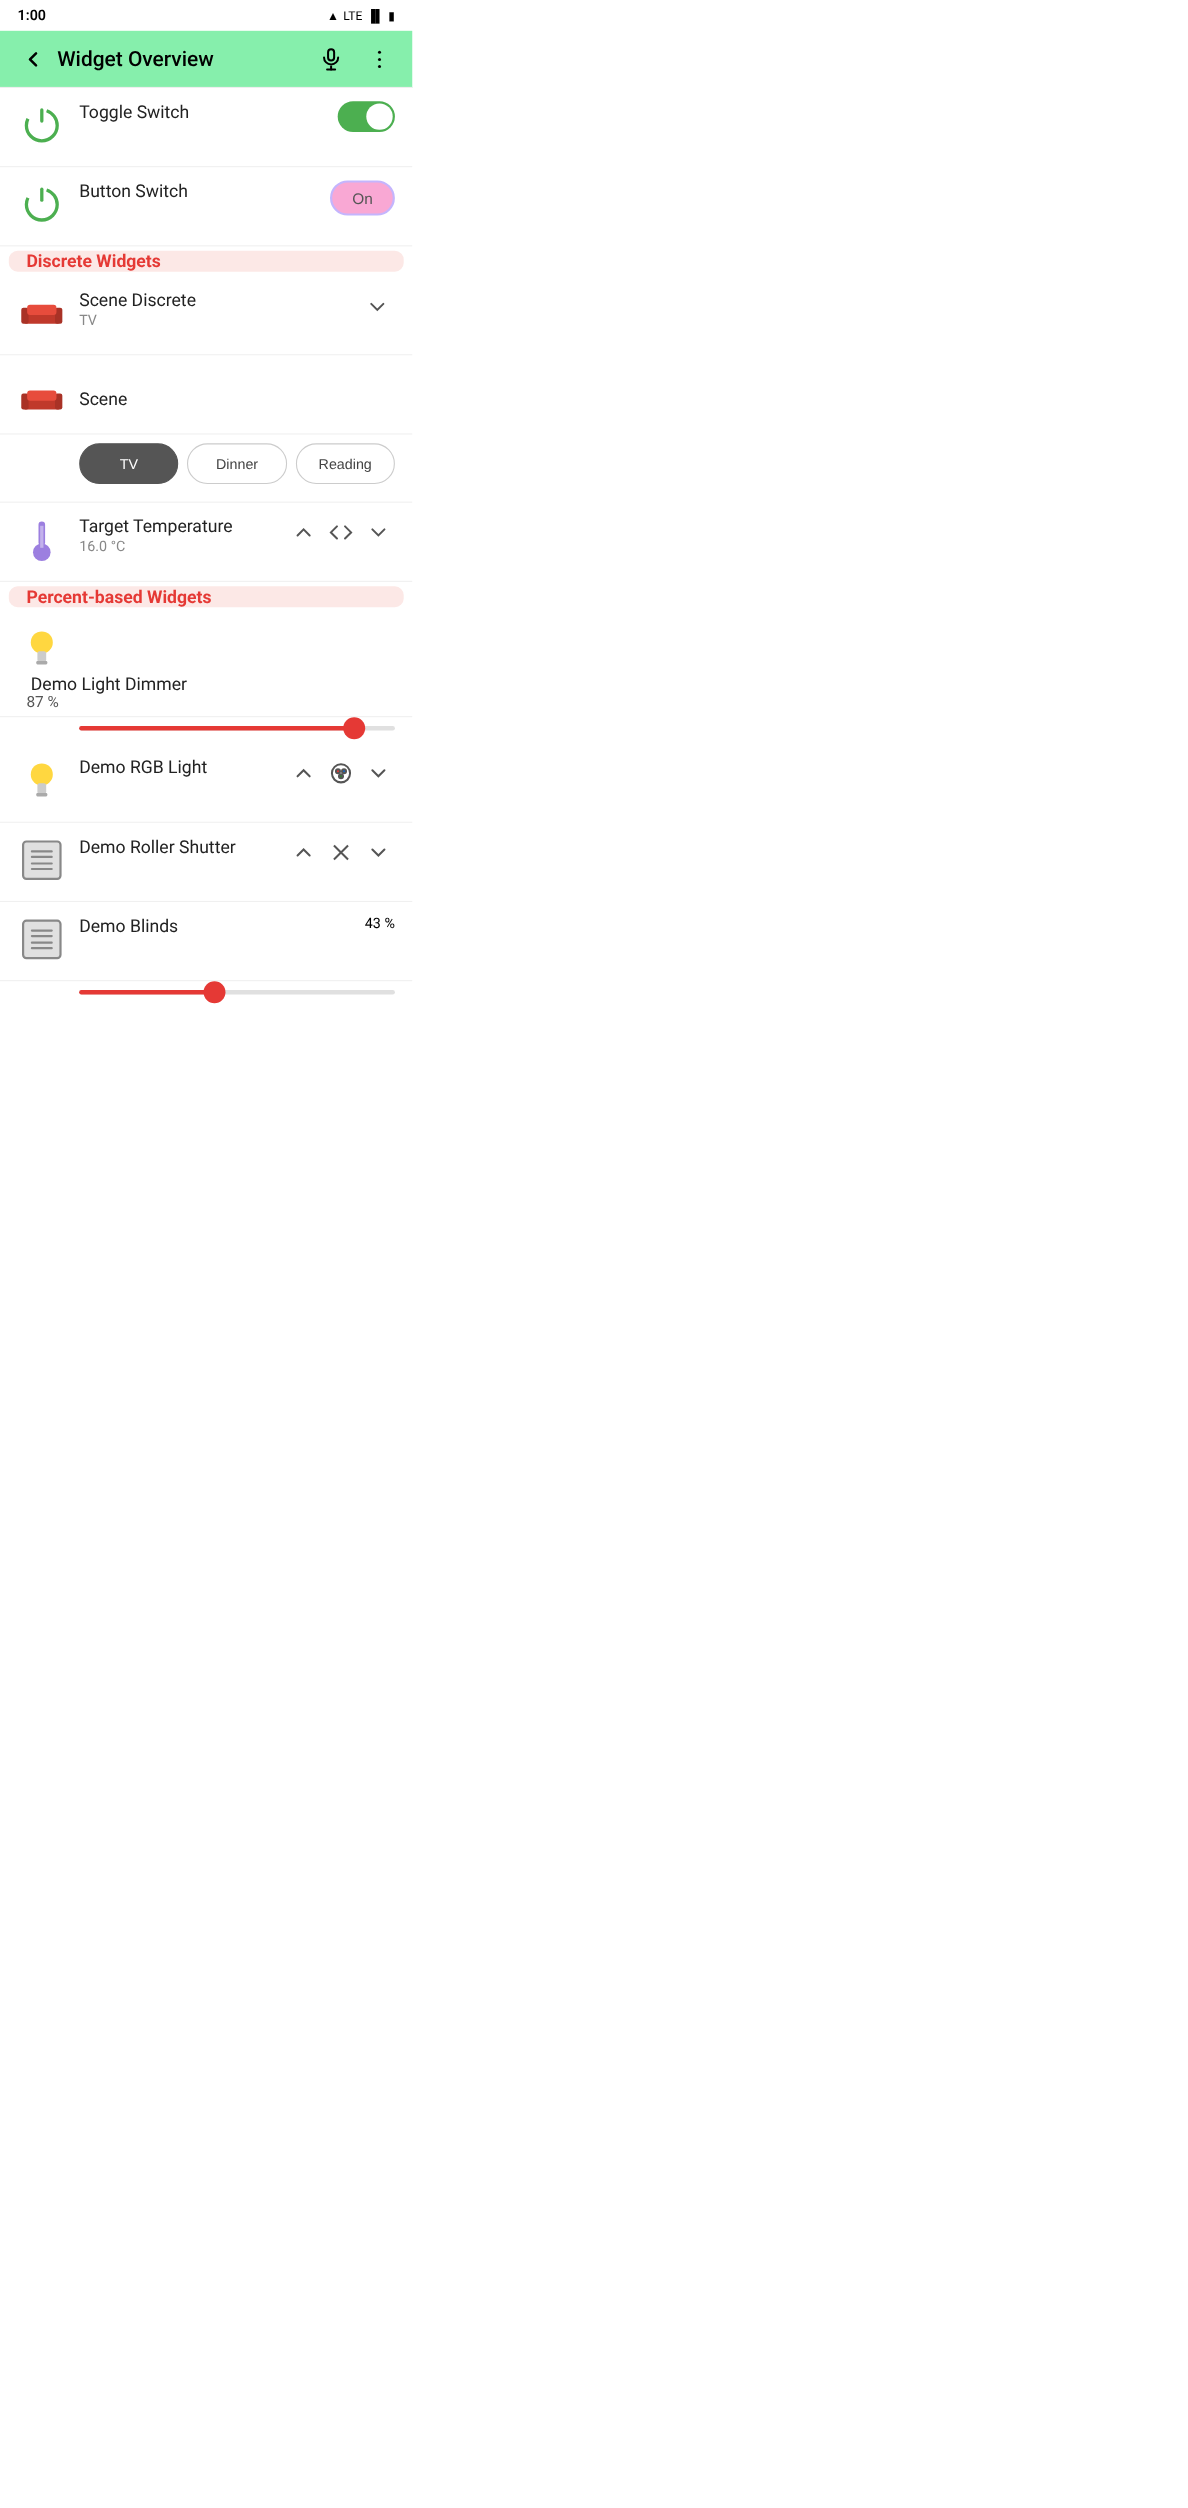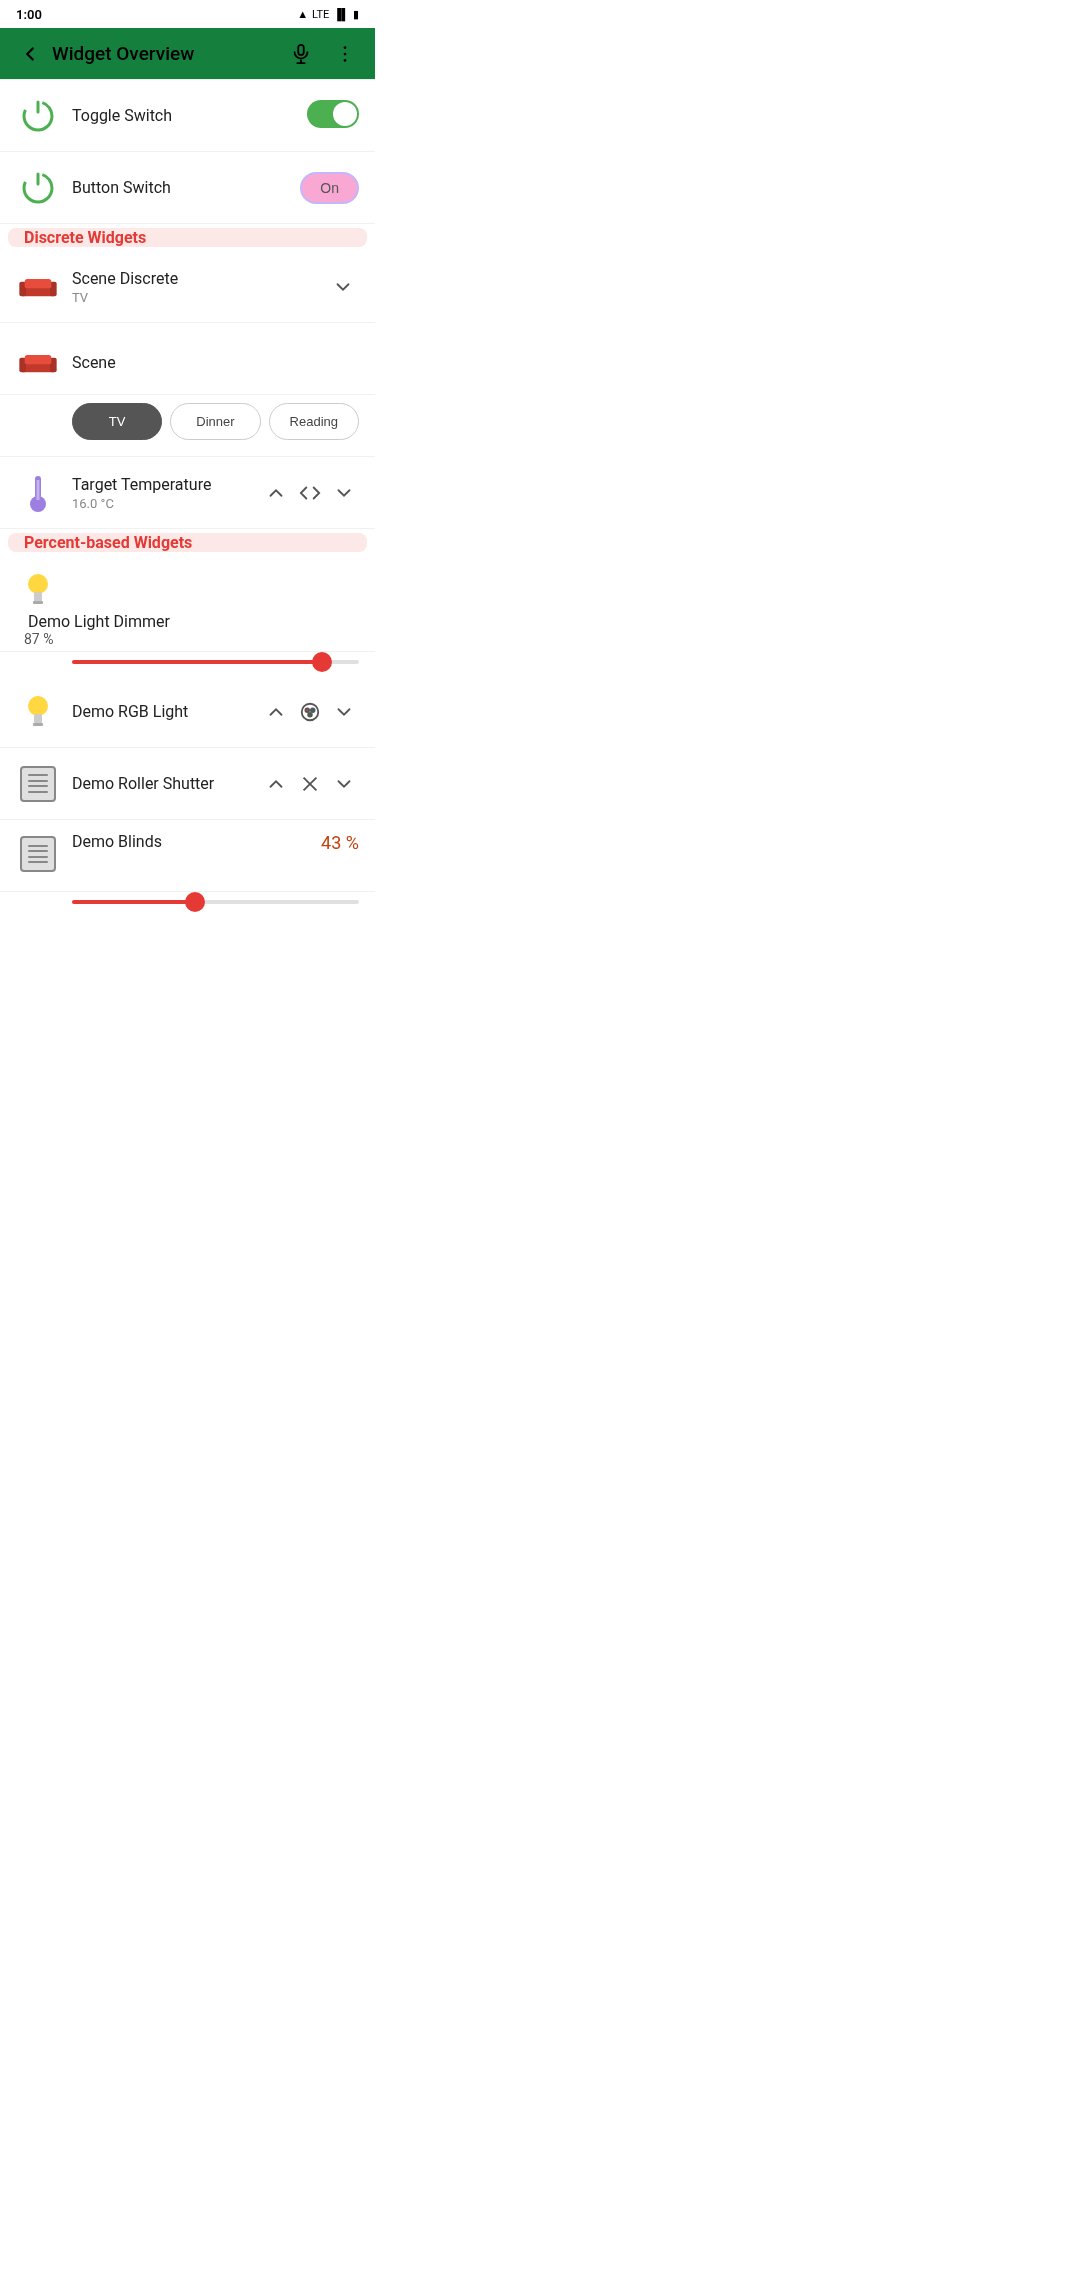--- a/index.html
+++ b/index.html
@@ -35,21 +35,21 @@
       align-items: center;
       font-size: 11px;
       color: #000;
     }
 
     
     .toolbar {
       display: flex;
       align-items: center;
       padding: 8px 12px;
-      background: #15803d;
+      background: #86efac;
       height: 52px;
       border-bottom: 1px solid #eee;
       justify-content: center;
     }
     .toolbar-back {
       width: 36px;
       height: 36px;
       display: flex;
       align-items: center;
       justify-content: center;
@@ -77,21 +77,21 @@
     }
 
     
     .content {
       background: #fff;
     }
 
     
     .widget-row {
       display: flex;
-      align-items: center;
+      align-items: flex-start;
       padding: 12px 16px;
       border-bottom: 1px solid #f0f0f0;
       min-height: 72px;
     }
     .widget-icon {
       width: 44px;
       height: 44px;
       display: flex;
       align-items: center;
       justify-content: center;
@@ -527,21 +527,21 @@
         <div class="shutter-line"></div>
         <div class="shutter-line"></div>
         <div class="shutter-line"></div>
         <div class="shutter-line"></div>
       </div>
     </div>
     <div class="widget-info">
       <div class="widget-label">Demo Blinds</div>
     </div>
     <div class="widget-control">
-      <span style="font-size:18px;color:#c2410c;">43 %</span>
+      <span style="font-size:13px;color:#000000;">43 %</span>
     </div>
   </div>
   <div class="slider-row">
     <div class="slider-track">
       <div class="slider-fill" style="width:43%">
         <div class="slider-thumb"></div>
       </div>
     </div>
   </div>
 

